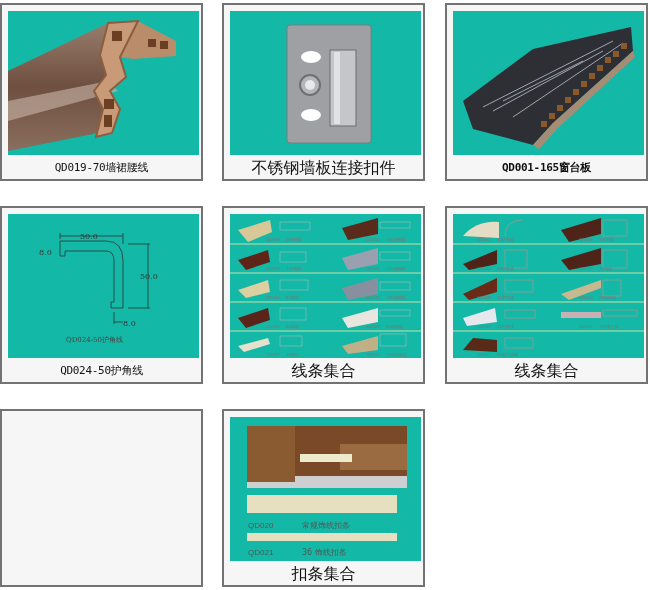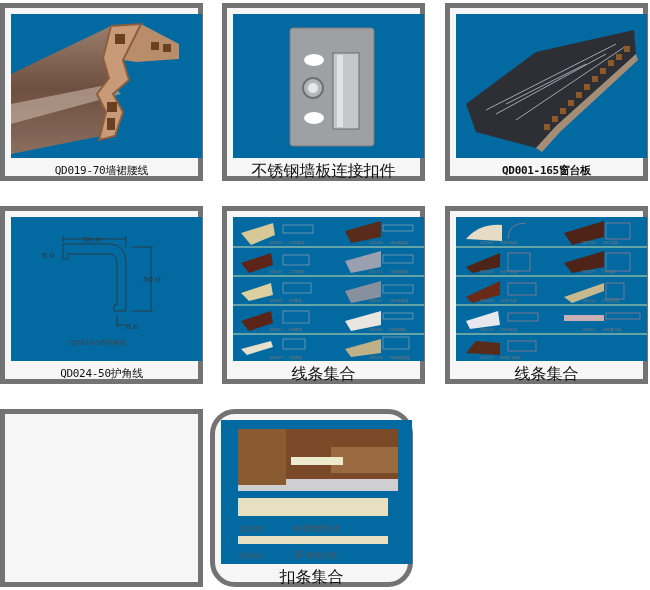--- a/index.html
+++ b/index.html
@@ -1,21 +1,21 @@
 <!DOCTYPE html>
 <html><head>
 <meta charset="utf-8">
 <style>
   html, body { margin: 0; padding: 0; background: #ffffff; }
   body { width: 650px; height: 590px; position: relative; overflow: hidden;
          font-family: "DejaVu Sans", "Liberation Sans", sans-serif; }
   .card { position: absolute; width: 203px; height: 178px; background: #f6f6f6;
-          border: 5px solid #737373; box-sizing: border-box; cursor: pointer; }
+          border: 2px solid #737373; box-sizing: border-box; cursor: pointer; }
   .card .img { position: absolute; left: 6px; top: 6px; width: 191px; height: 144px;
-               background: #0369a1; overflow: hidden; }
+               background: #14b8a6; overflow: hidden; }
   .card .cap { position: absolute; left: 0; right: 0; top: 151px; height: 24px; line-height: 24px;
                text-align: center; font-size: 16px; color: #111; white-space: nowrap; }
   .card .cap.mono { font-family: "DejaVu Sans Mono", "Liberation Mono", monospace; font-size: 11px; letter-spacing: -0.3px; }
   svg { display: block; }
   .tiny { font-size: 4px; fill: #777; font-family: "DejaVu Sans", sans-serif; }
 </style>
 </head>
 <body>
 
 <div class="card" style="left:0px;top:3px;">
@@ -210,21 +210,21 @@
       <text class="tiny" x="24" y="142">QD017</text>
       <text class="tiny" x="44" y="142">50收口线条</text>
     </svg>
   </div>
   <div class="cap">线条集合</div>
 </div>
 
 <div class="card" style="left:0px;top:409px;">
 </div>
 
-<div class="card" style="left:210px;top:409px;border-radius:25px;">
+<div class="card" style="left:222px;top:409px;">
   <div class="img">
     <svg width="191" height="144" viewBox="0 0 191 144">
       <rect x="17" y="9" width="160" height="62" fill="#cfcfd2"></rect>
       <rect x="17" y="9" width="160" height="50" fill="#7a4a28"></rect>
       <rect x="17" y="9" width="48" height="56" fill="#8a5a30"></rect>
       <rect x="110" y="27" width="67" height="26" fill="#9a6a40"></rect>
       <rect x="70" y="37" width="52" height="8" fill="#eeeacc"></rect>
       <rect x="17" y="78" width="150" height="18" fill="#e6e0c0"></rect>
       <text x="18" y="111" font-size="8" fill="#555" font-family="Liberation Sans, sans-serif">QD020</text>
       <text x="72" y="111" font-size="8" fill="#555">常规饰线扣条</text>

